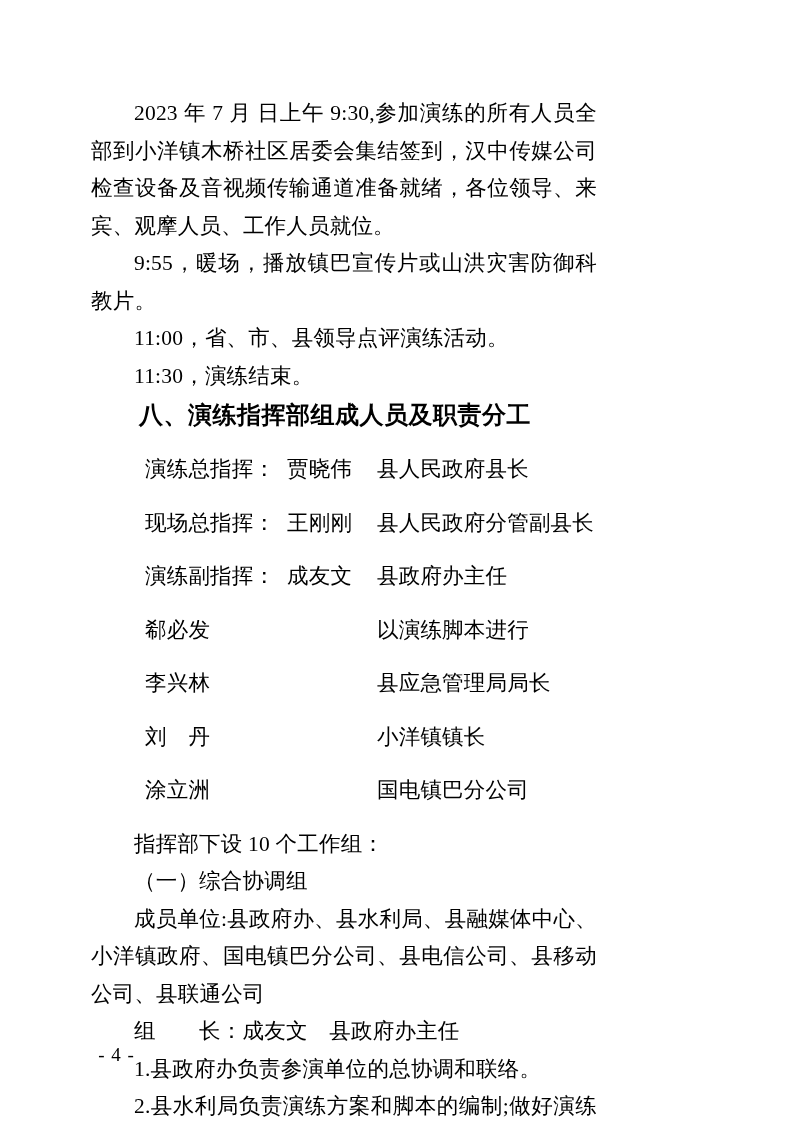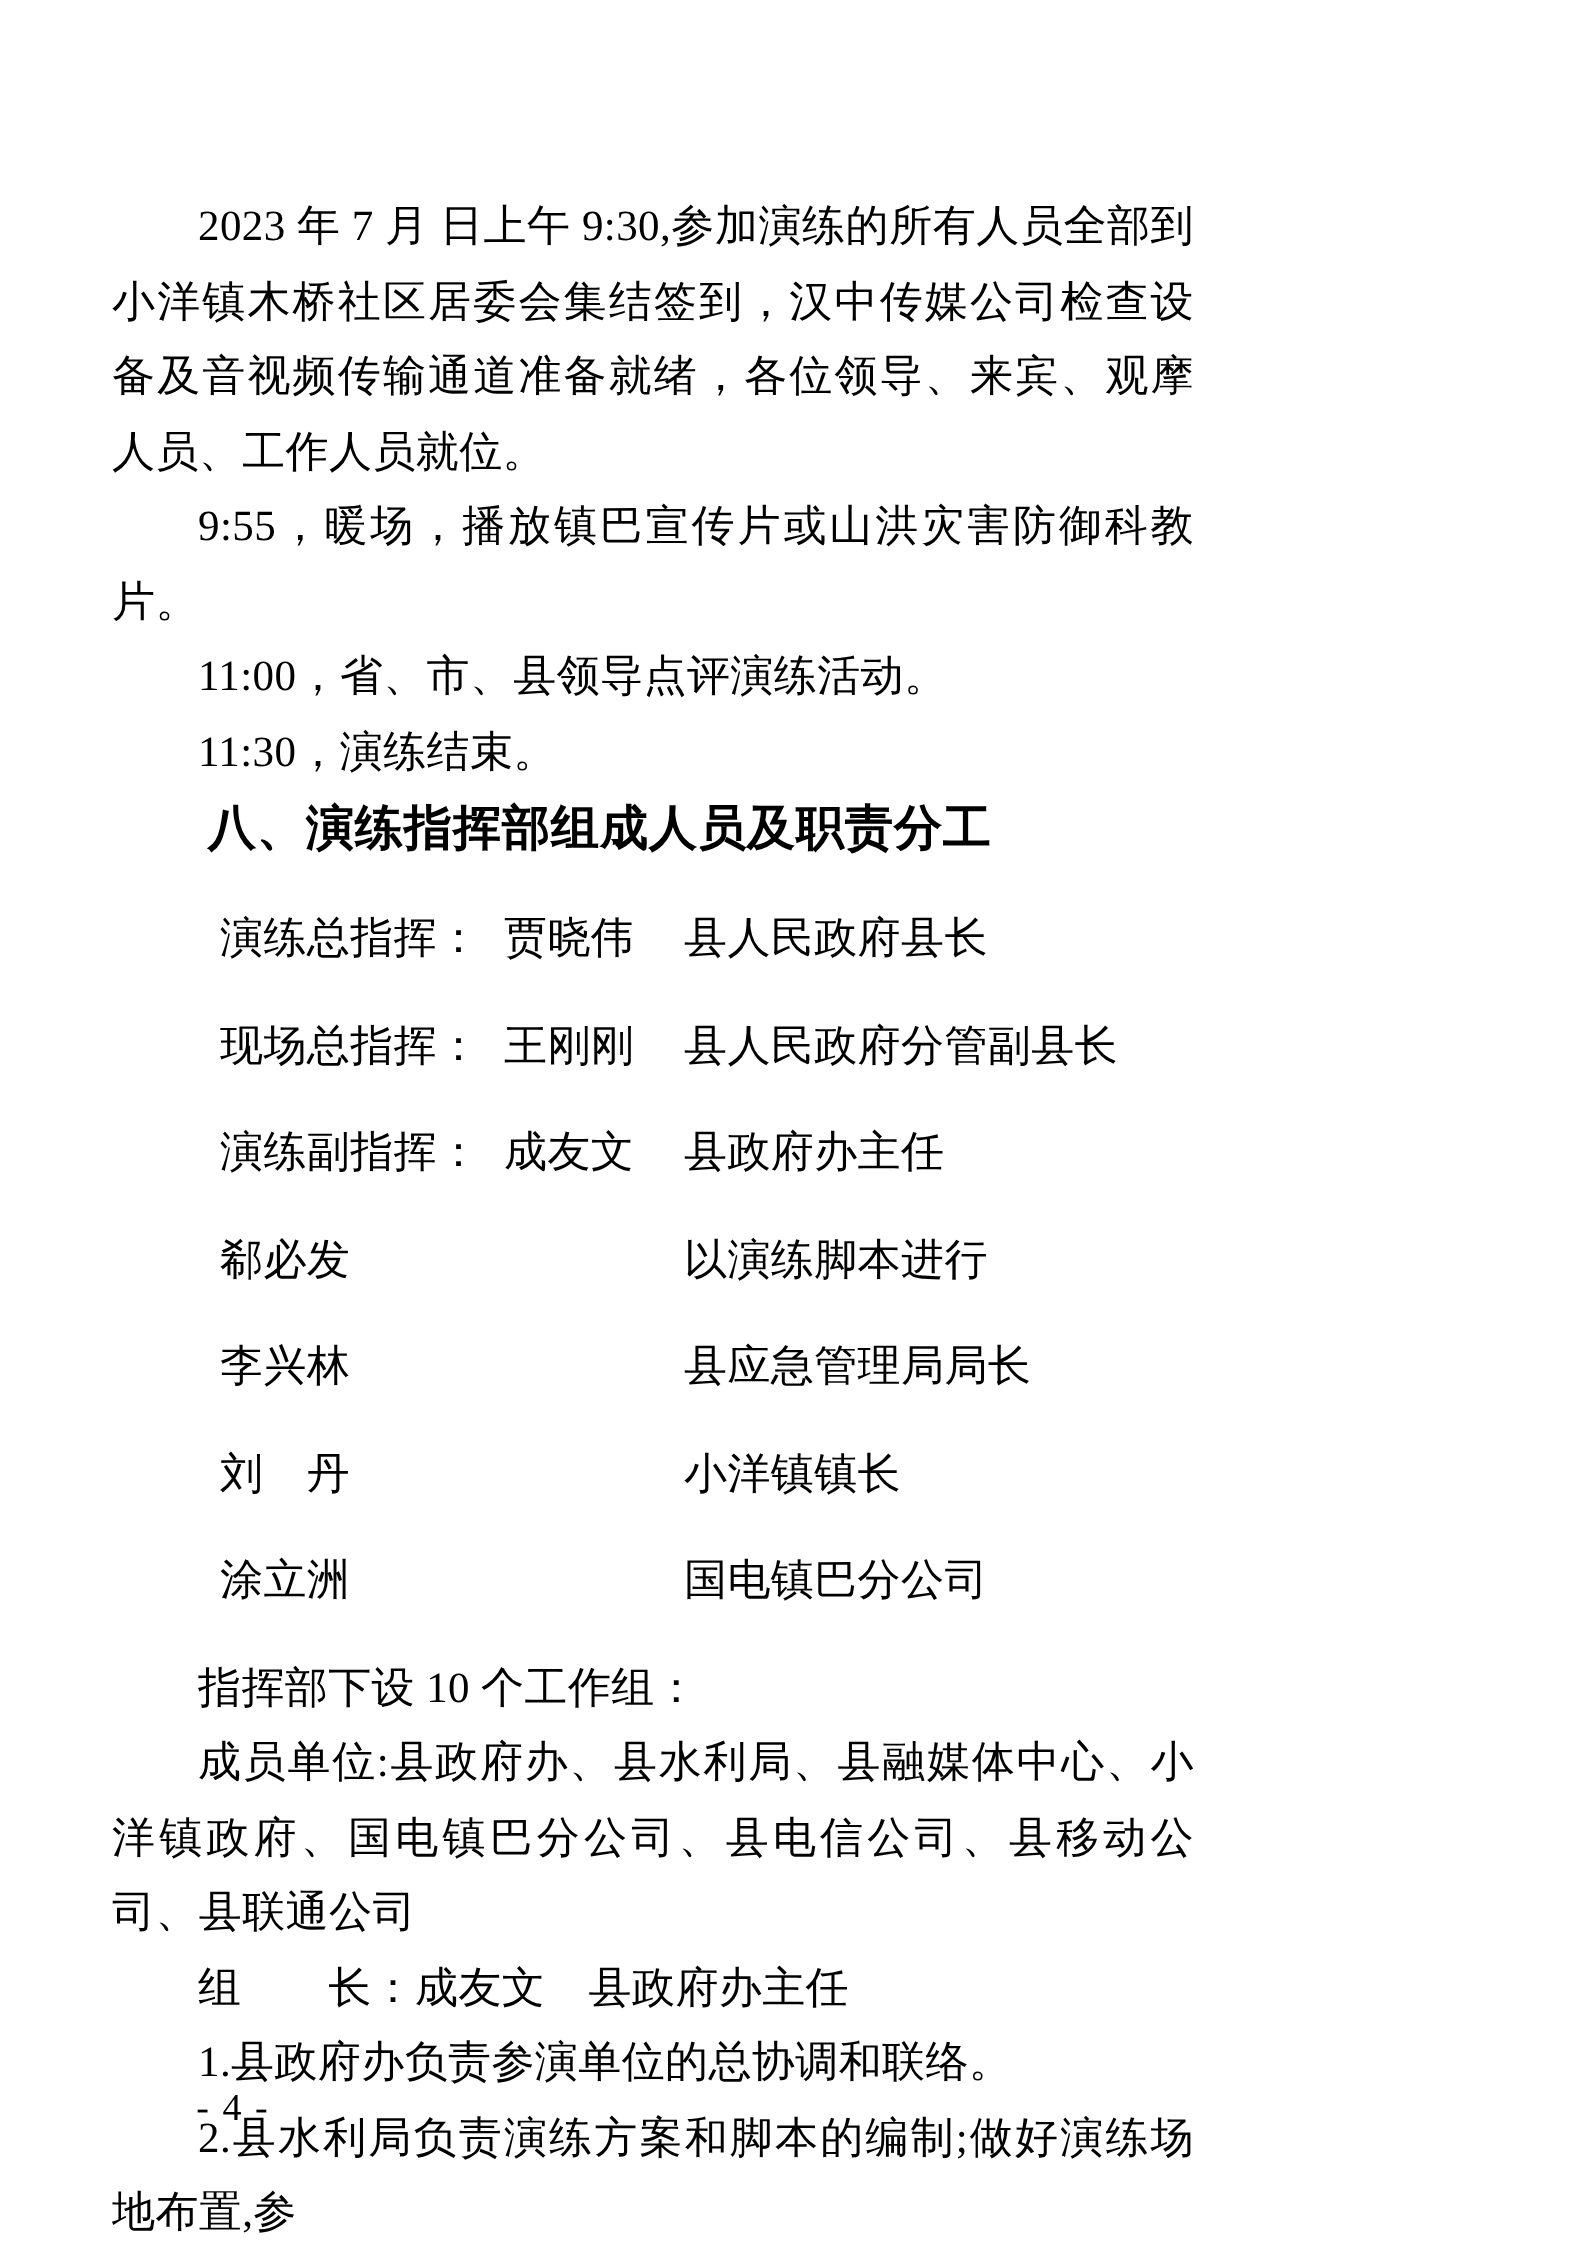--- a/index.html
+++ b/index.html
@@ -15,21 +15,21 @@
     position: relative;
     overflow: hidden;
   }
   .page {
     position: absolute;
     left: 0;
     top: 0;
     width: 689px;
     height: 1122px;
     box-sizing: border-box;
-    padding: 95px 92px 0 56px;
+    padding: 95px 92px 0 91px;
   }
   .body-text {
     font-size: 21.5px;
     line-height: 37.5px;
     letter-spacing: 0.2px;
     text-align: justify;
     text-justify: inter-ideograph;
   }
   .p {
     margin: 0;
@@ -102,20 +102,21 @@
 
     <p class="role-row"><span class="role-name-indent">郗必发</span><span class="role-title">以演练脚本进行</span></p>
 
     <p class="role-row"><span class="role-name-indent">李兴林</span><span class="role-title">县应急管理局局长</span></p>
 
     <p class="role-row"><span class="role-name-indent">刘　丹</span><span class="role-title">小洋镇镇长</span></p>
 
     <p class="role-row"><span class="role-name-indent">涂立洲</span><span class="role-title">国电镇巴分公司</span></p>
 
     <p class="p">指挥部下设 10 个工作组：</p>
+    <p class="p">（一）综合协调组</p>
     <p class="p">成员单位:县政府办、县水利局、县融媒体中心、小洋镇政府、国电镇巴分公司、县电信公司、县移动公司、县联通公司</p>
 
     <p class="p">组　　长：成友文　县政府办主任</p>
 
     <p class="p">1.县政府办负责参演单位的总协调和联络。</p>
     <p class="p">2.县水利局负责演练方案和脚本的编制;做好演练场地布置,参</p>
 
   </div>
 </div>
 

